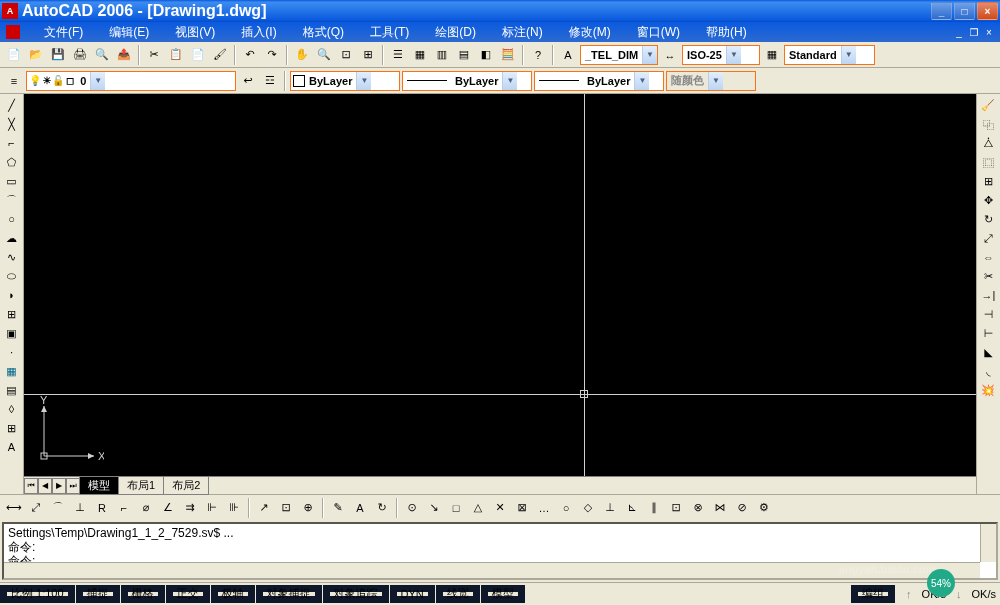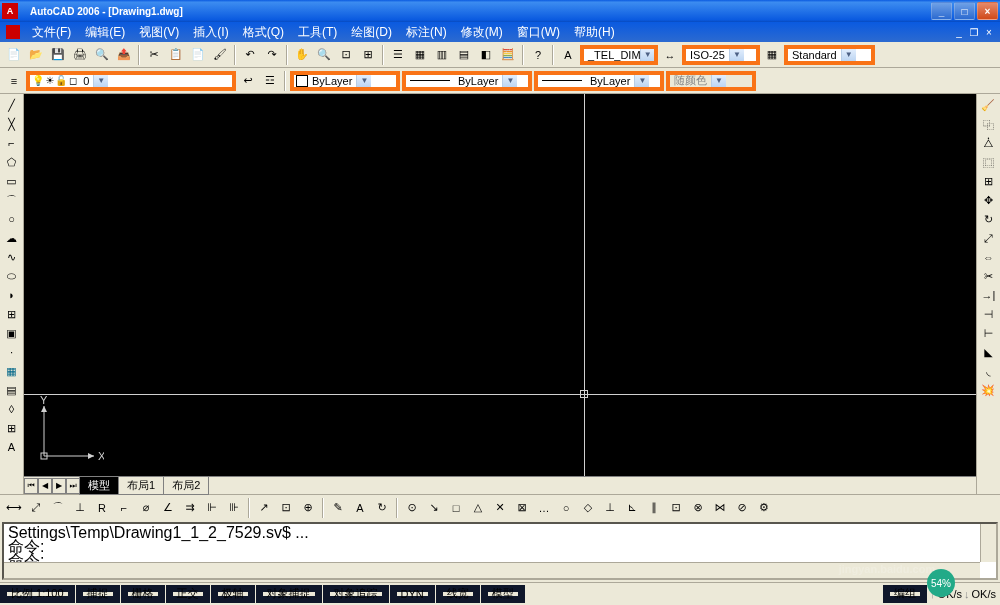--- a/index.html
+++ b/index.html
@@ -1,35 +1,35 @@
 <!DOCTYPE html>
 <html><head>
 <meta charset="utf-8">
 <style>
 * { margin: 0; padding: 0; box-sizing: border-box; font-family: "Microsoft YaHei", SimSun, Arial, sans-serif; }
 body { width: 1000px; height: 605px; background: #ece9d8; overflow: hidden; position: relative; font-size: 11px; }
 
 .titlebar { height: 22px; background: linear-gradient(to bottom, #0a5ae0, #3c8cf0 10%, #0a5ae0 90%, #084bc0); display: flex; align-items: center; color: #fff; padding: 0 2px; }
 .titlebar .app-icon { width: 16px; height: 16px; background: #c00; margin-right: 4px; display:flex; align-items:center; justify-content:center; font-size:9px; font-weight:bold; }
-.titlebar .title { flex: 1; font-size: 10px; font-weight: bold; margin-left: 8px; }
+.titlebar .title { flex: 1; font-size: 16px; font-weight: bold; }
 .winbtns { display: flex; gap: 2px; }
 .winbtn { width: 21px; height: 18px; border-radius: 2px; display: flex; align-items: center; justify-content: center; font-weight: bold; font-size: 10px; color: #fff; }
 .winbtn.min, .winbtn.max { background: linear-gradient(#6fa1e6,#2c6ad0); border:1px solid #fff3; }
 .winbtn.close { background: linear-gradient(#e68a6b,#d04a1a); border:1px solid #fff3; }
 
-.menubar { height: 20px; background: linear-gradient(#0a5ae0,#2c6ad0); display: flex; align-items: center; padding-left: 6px; color: #fff; font-size: 12px; gap: 2px; }
+.menubar { height: 20px; background: linear-gradient(#0a5ae0,#2c6ad0); display: flex; align-items: center; padding-left: 6px; color: #fff; font-size: 12px; gap: 14px; }
 .menubar .mi { padding: 2px 6px; cursor: default; }
 .mdi-icons { margin-left: auto; display:flex; gap:1px; padding-right:4px; }
 .mdi-icons span { width:14px; height:14px; color:#fff; font-size:10px; display:flex; align-items:center; justify-content:center; cursor:default; }
 
 .toolbar-row { height: 26px; background: #ece9d8; display: flex; align-items: center; padding: 0 4px; border-bottom: 1px solid #aca899; gap: 2px; }
 .tbtn { width: 20px; height: 20px; border: 1px solid transparent; display: flex; align-items: center; justify-content: center; font-size: 11px; cursor: default; }
 .tsep { width: 2px; height: 20px; border-left: 1px solid #aca899; border-right: 1px solid #fff; margin: 0 2px; }
 
-.combo { height: 20px; background: #fff; border: 4px solid #f97316; display: inline-flex; align-items: center; font-size: 11px; }
+.combo { height: 20px; background: #fff; border: 1px solid #f97316; display: inline-flex; align-items: center; font-size: 11px; font-weight: bold; }
 .combo .ctext { padding: 0 4px; white-space: nowrap; overflow:hidden; }
 .combo .cdrop { width: 15px; height: 100%; background: linear-gradient(#e2eefd,#bdd5f2); border-left: 1px solid #b8cde6; display:flex; align-items:center; justify-content:center; color:#4d6185; font-size:8px; }
 .combo .swatch { width:12px; height:12px; border:1px solid #000; margin-left:2px; }
 
 .work-area { display: flex; height: 400px; }
 .vtoolbar { width: 24px; background: #ece9d8; display: flex; flex-direction: column; align-items: center; padding-top: 2px; gap: 1px; border-right: 1px solid #aca899; }
 .vtoolbar.right { border-right: none; border-left: 1px solid #aca899; }
 .vbtn { width: 20px; height: 18px; border: 1px solid transparent; display: flex; align-items:center; justify-content:center; font-size:11px; cursor:default; }
 
 .canvas-wrap { flex: 1; display: flex; flex-direction: column; background: #000; position: relative; }
@@ -41,28 +41,28 @@
 .ucs svg { display:block; }
 
 .tabs-row { height: 18px; background: #ece9d8; display: flex; align-items: center; border-top: 1px solid #808080; font-size: 11px; }
 .tabnav { display: flex; }
 .tabnavbtn { width: 14px; height: 16px; border: 1px solid #808080; background: #ece9d8; display:flex; align-items:center; justify-content:center; font-size:8px; cursor:default; }
 .tab { padding: 1px 8px; border: 1px solid #808080; background: #ece9d8; cursor: default; margin-left:-1px; }
 .tab.active { background: #000; color: #fff; }
 
 .bottom-toolbar { height: 26px; background: #ece9d8; display: flex; align-items: center; padding: 0 4px; border-top: 1px solid #aca899; gap: 2px; }
 
-.cmdline { height: 58px; background: #fff; border: 2px inset #aca899; margin: 2px; padding: 2px 4px; font-family: SimSun, monospace; font-size: 16px; line-height: 14px; overflow: hidden; position:relative; }
+.cmdline { height: 58px; background: #fff; border: 2px inset #aca899; margin: 2px; padding: 2px 4px; font-family: SimSun, monospace; font-size: 12px; line-height: 14px; overflow: hidden; position:relative; }
 .cmdline .scroll-v { position:absolute; right:0; top:0; bottom:16px; width:16px; background:#ece9d8; border-left:1px solid #aca899; }
 .cmdline .scroll-h { position:absolute; left:0; right:16px; bottom:0; height:16px; background:#ece9d8; border-top:1px solid #aca899; }
 
 .statusbar { height: 22px; background: #ece9d8; border-top: 1px solid #aca899; display: flex; align-items: center; font-size: 11px; }
 .status-cell { padding: 0 4px; border: 7px solid #0f172a; height: 18px; display: flex; align-items: center; margin-right: 1px; cursor: default; }
 .status-coords { color: #888; }
-.status-right { margin-left: auto; display:flex; gap:2px; padding-right:4px; align-items:center;padding-left:28px; }
+.status-right { margin-left: auto; display:flex; gap:10px; padding-right:4px; align-items:center;padding-left:28px; }
 
 .watermark { position: absolute; right: 40px; bottom: 30px; color: rgba(255,255,255,0.25); font-size: 24px; font-weight: bold; pointer-events: none; z-index:10; }
 .watermark .sub { font-size: 11px; display:block; color: rgba(255,255,255,0.2); }
 .pct-badge { position:absolute; right:45px; bottom:8px; width:28px; height:28px; border-radius:50%; background:#2a8; color:#fff; display:flex; align-items:center; justify-content:center; font-size:10px; z-index:11; }
 
 .layer-icons { display:inline-flex; gap:1px; align-items:center; padding:0 2px; }
 .layer-icons span { font-size:10px; }
 </style>
 </head>
 <body>

